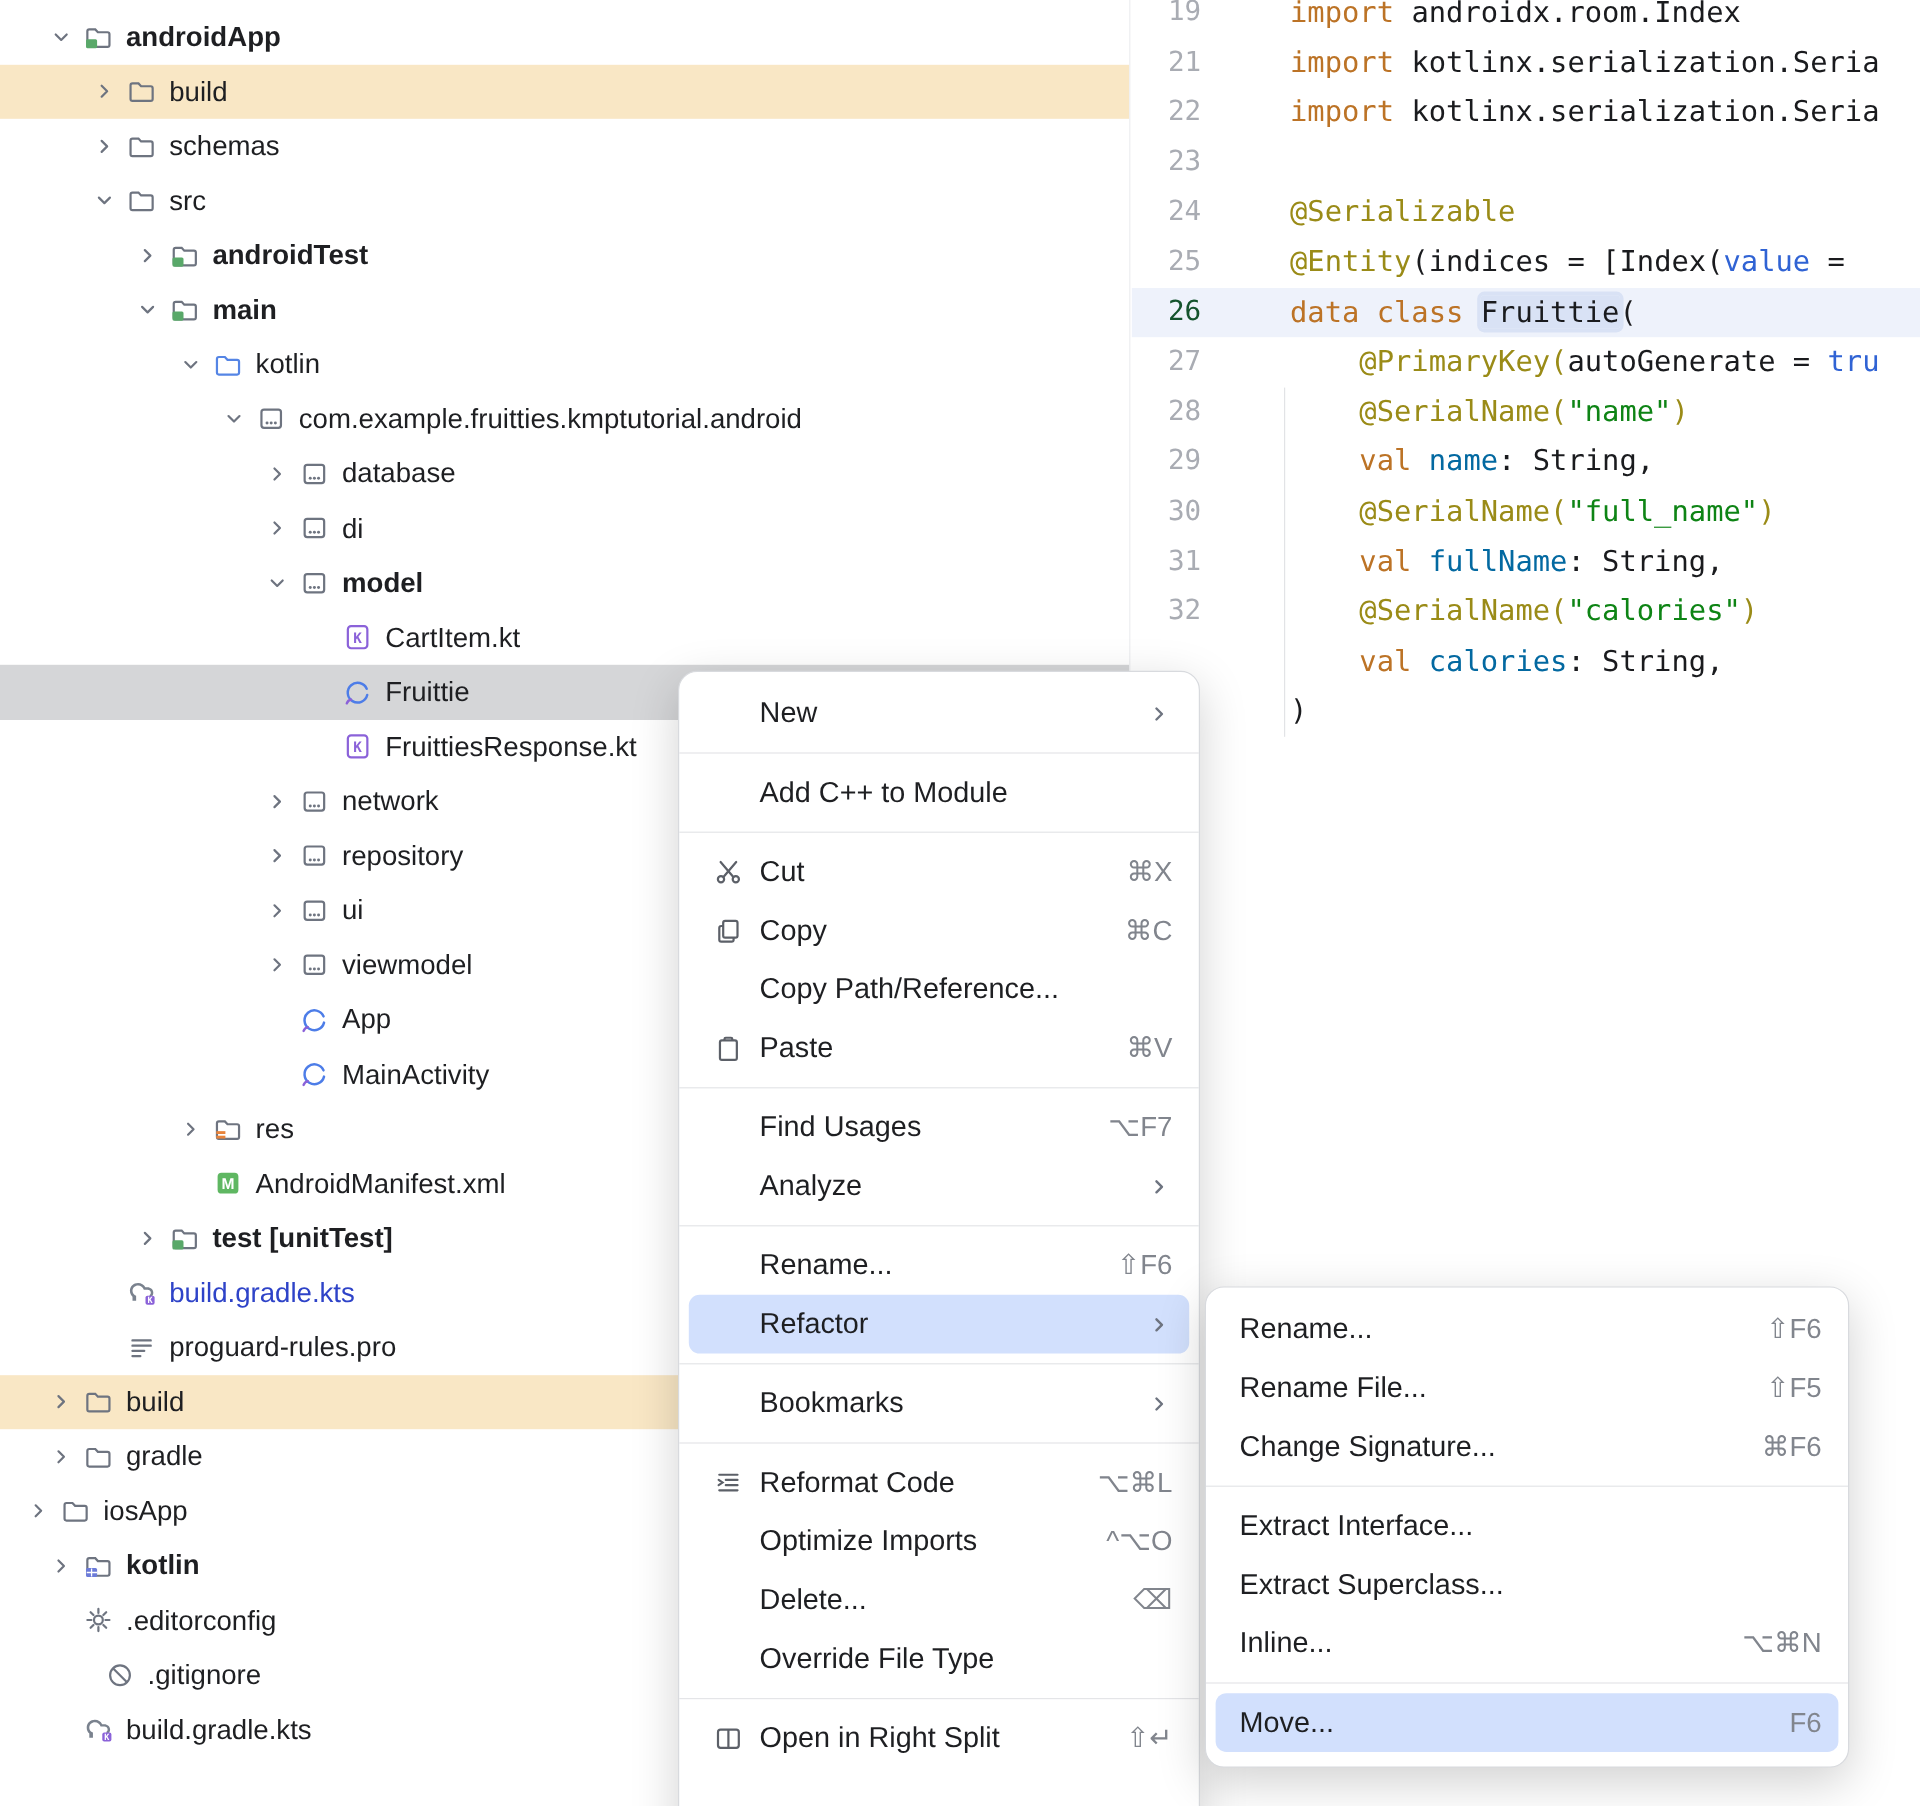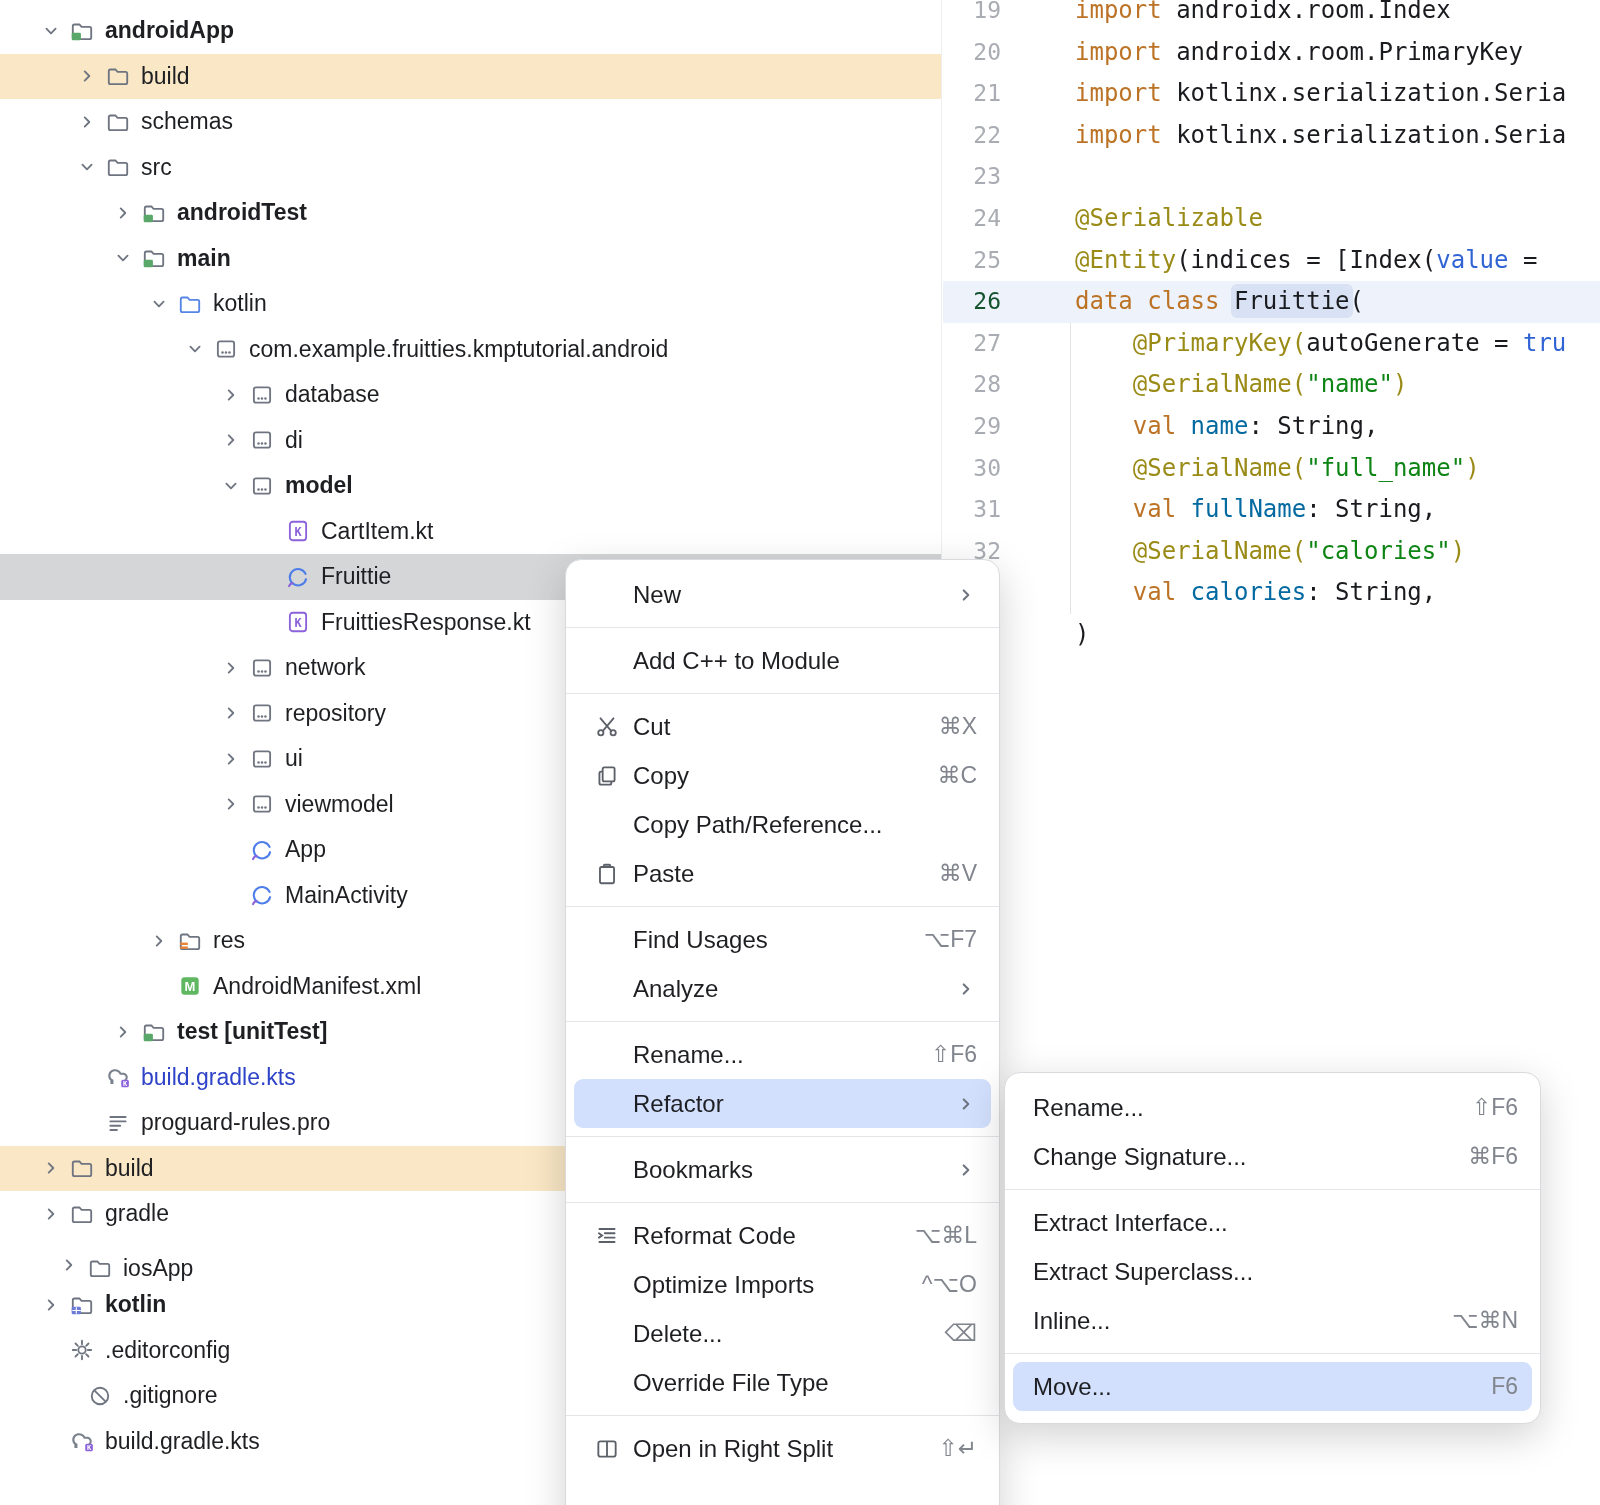--- a/index.html
+++ b/index.html
@@ -406,21 +406,21 @@
             <path d="M9.5 7l5 5-5 5"></path>
           </svg>
         </span>
         <span class="ticon">
           <svg viewBox="0 0 24 24" width="26" height="26" fill="none" stroke="#6E7480" stroke-width="1.7">
             <path d="M3.5 7.5A1.5 1.5 0 0 1 5 6h4.6l2 2.2H19a1.5 1.5 0 0 1 1.5 1.5v8.3A1.5 1.5 0 0 1 19 19.5H5a1.5 1.5 0 0 1-1.5-1.5z"></path>
           </svg>
         </span>
         <span class="tlabel">gradle</span>
       </div>
-      <div class="tree-row" style="padding-left: 52px; align-items: flex-end;">
+      <div class="tree-row" style="padding-left: 15px;">
         <span class="chev">
           <svg viewBox="0 0 24 24" width="22" height="22" fill="none" stroke="#6E7480" stroke-width="2" stroke-linecap="round" stroke-linejoin="round">
             <path d="M9.5 7l5 5-5 5"></path>
           </svg>
         </span>
         <span class="ticon">
           <svg viewBox="0 0 24 24" width="26" height="26" fill="none" stroke="#6E7480" stroke-width="1.7">
             <path d="M3.5 7.5A1.5 1.5 0 0 1 5 6h4.6l2 2.2H19a1.5 1.5 0 0 1 1.5 1.5v8.3A1.5 1.5 0 0 1 19 19.5H5a1.5 1.5 0 0 1-1.5-1.5z"></path>
           </svg>
         </span>
@@ -470,21 +470,20 @@
             <text x="18.5" y="20.3" text-anchor="middle" font-size="6.5" font-weight="bold" fill="#fff" font-family="DejaVu Sans Mono,monospace">K</text>
           </svg>
         </span>
         <span class="tlabel">build.gradle.kts</span>
       </div>
     </div>
 
   <div class="editor">
     <div class="code-area">
         <div class="code-line"><span class="lnum">19</span><span class="ltext"><span class="c-kw">import </span><span class="c-plain">androidx.room.Index</span></span></div>
-        <div class="code-line"><span class="lnum">20</span><span class="ltext"><span class="c-kw">import </span><span class="c-plain">androidx.room.PrimaryKey</span></span></div>
         <div class="code-line"><span class="lnum">21</span><span class="ltext"><span class="c-kw">import </span><span class="c-plain">kotlinx.serialization.Seria</span></span></div>
         <div class="code-line"><span class="lnum">22</span><span class="ltext"><span class="c-kw">import </span><span class="c-plain">kotlinx.serialization.Seria</span></span></div>
         <div class="code-line"><span class="lnum">23</span><span class="ltext"></span></div>
         <div class="code-line"><span class="lnum">24</span><span class="ltext"><span class="c-ann">@Serializable</span></span></div>
         <div class="code-line"><span class="lnum">25</span><span class="ltext"><span class="c-ann">@Entity</span><span class="c-plain">(indices = [Index(</span><span class="c-lit">value</span><span class="c-plain"> = </span></span></div>
         <div class="code-line current"><span class="lnum">26</span><span class="ltext"><span class="c-kw">data class </span><span class="c-hl">Fruittie</span><span class="c-plain">(</span></span></div>
         <div class="code-line"><span class="lnum">27</span><span class="ltext"><span class="c-plain">    </span><span class="c-ann">@PrimaryKey(</span><span class="c-plain">autoGenerate = </span><span class="c-lit">tru</span></span></div>
         <div class="code-line"><span class="lnum">28</span><span class="ltext"><span class="c-plain">    </span><span class="c-ann">@SerialName(</span><span class="c-str">"name"</span><span class="c-ann">)</span></span></div>
         <div class="code-line"><span class="lnum">29</span><span class="ltext"><span class="c-plain">    </span><span class="c-kw">val </span><span class="c-prop">name</span><span class="c-plain">: String,</span></span></div>
         <div class="code-line"><span class="lnum">30</span><span class="ltext"><span class="c-plain">    </span><span class="c-ann">@SerialName(</span><span class="c-str">"full_name"</span><span class="c-ann">)</span></span></div>
@@ -622,20 +621,24 @@
         <span class="mi-label">Open in Right Split</span>
         <span class="mi-shortcut">⇧↵</span>
       </div>
     </div>
   <div class="menu sub-menu no-icons">
       <div class="menu-item">
         <span class="mi-label">Rename...</span>
         <span class="mi-shortcut">⇧F6</span>
       </div>
       <div class="menu-item">
+        <span class="mi-label">Rename File...</span>
+        <span class="mi-shortcut">⇧F5</span>
+      </div>
+      <div class="menu-item">
         <span class="mi-label">Change Signature...</span>
         <span class="mi-shortcut">⌘F6</span>
       </div>
       <div class="menu-sep"></div>
       <div class="menu-item">
         <span class="mi-label">Extract Interface...</span>
       </div>
       <div class="menu-item">
         <span class="mi-label">Extract Superclass...</span>
       </div>

